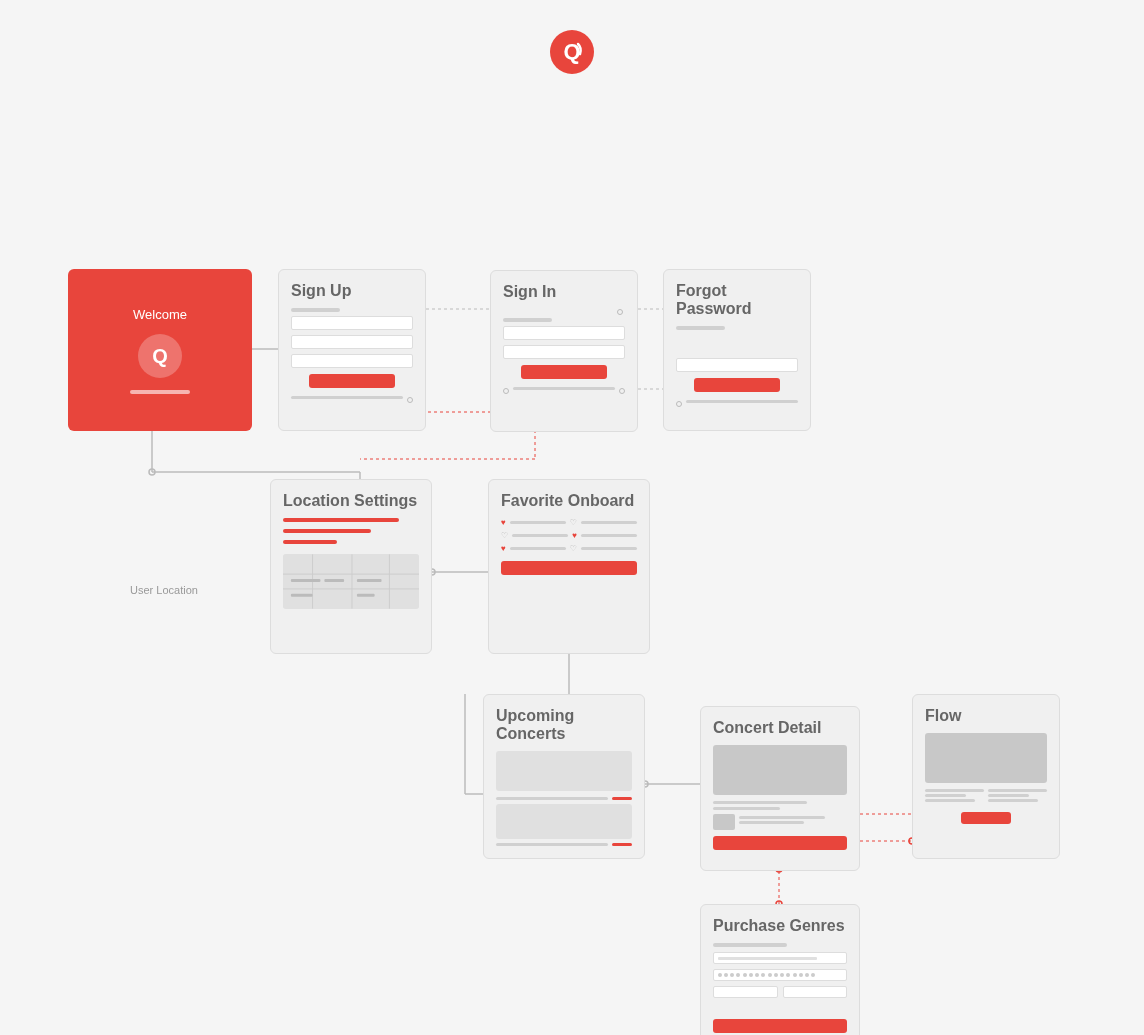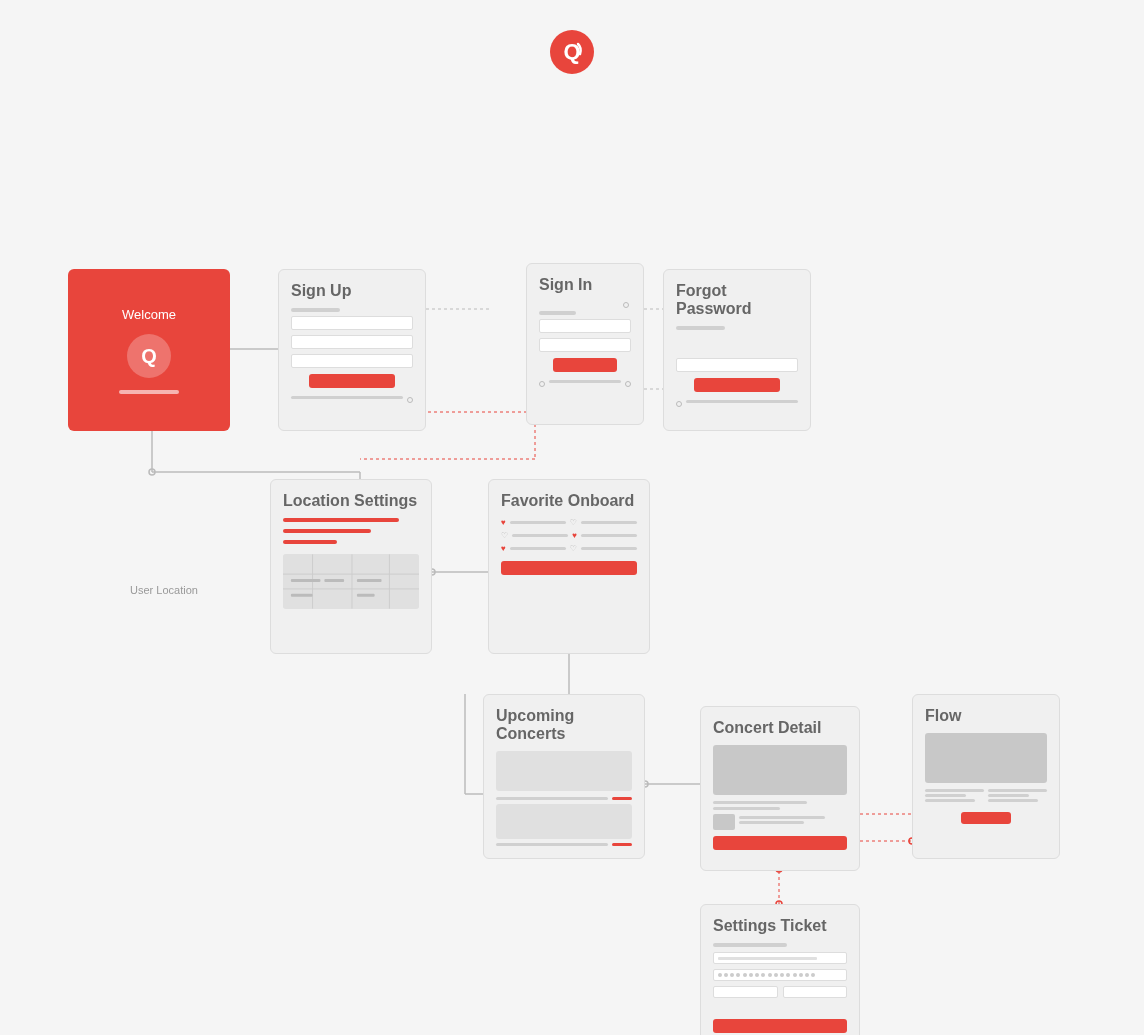--- a/index.html
+++ b/index.html
@@ -50,21 +50,21 @@
       font-size: 16px;
       color: #666;
       margin-bottom: 8px;
       font-weight: 700;
     }
 
     
     .screen-welcome {
       left: 68px;
       top: 175px;
-      width: 162px;
+      width: 184px;
       height: 162px;
       background: #e8453c;
       border: none;
       display: flex;
       flex-direction: column;
       align-items: center;
       justify-content: center;
       gap: 12px;
       border-radius: 6px;
     }
@@ -119,24 +119,23 @@
     .screen-signup {
       left: 278px;
       top: 175px;
       width: 148px;
       height: 162px;
     }
 
     
     .screen-signin {
       left: 490px;
-      top: 169px;
-      width: 118px;
+      top: 176px;
+      width: 148px;
       height: 162px;
-      margin-left: 36px;
     }
 
     
     .screen-forgot {
       left: 663px;
       top: 175px;
       width: 148px;
       height: 162px;
     }
 
@@ -559,21 +558,21 @@
         <div class="ui-bar" style="height:3px;width:70%;margin-bottom:2px;"></div>
         <div class="ui-bar" style="height:3px;width:85%;"></div>
       </div>
     </div>
     <div style="margin-top:6px;display:flex;justify-content:center;">
       <div style="width:50px;height:12px;background:#e8453c;border-radius:3px;"></div>
     </div>
   </div>
 
   <div class="screen screen-purchase">
-    <div class="screen-title">Settings Ticket</div>
+    <div class="screen-title">Purchase Genres</div>
     <div class="purchase-form-bar"></div>
     <div class="purchase-input-long">
       <div style="height:100%;display:flex;align-items:center;padding:0 4px;">
         <div style="height:3px;width:80%;background:#e0e0e0;border-radius:1px;"></div>
       </div>
     </div>
 
     <div class="purchase-input-long">
       <div class="purchase-dots">
         <div class="dot-group">

